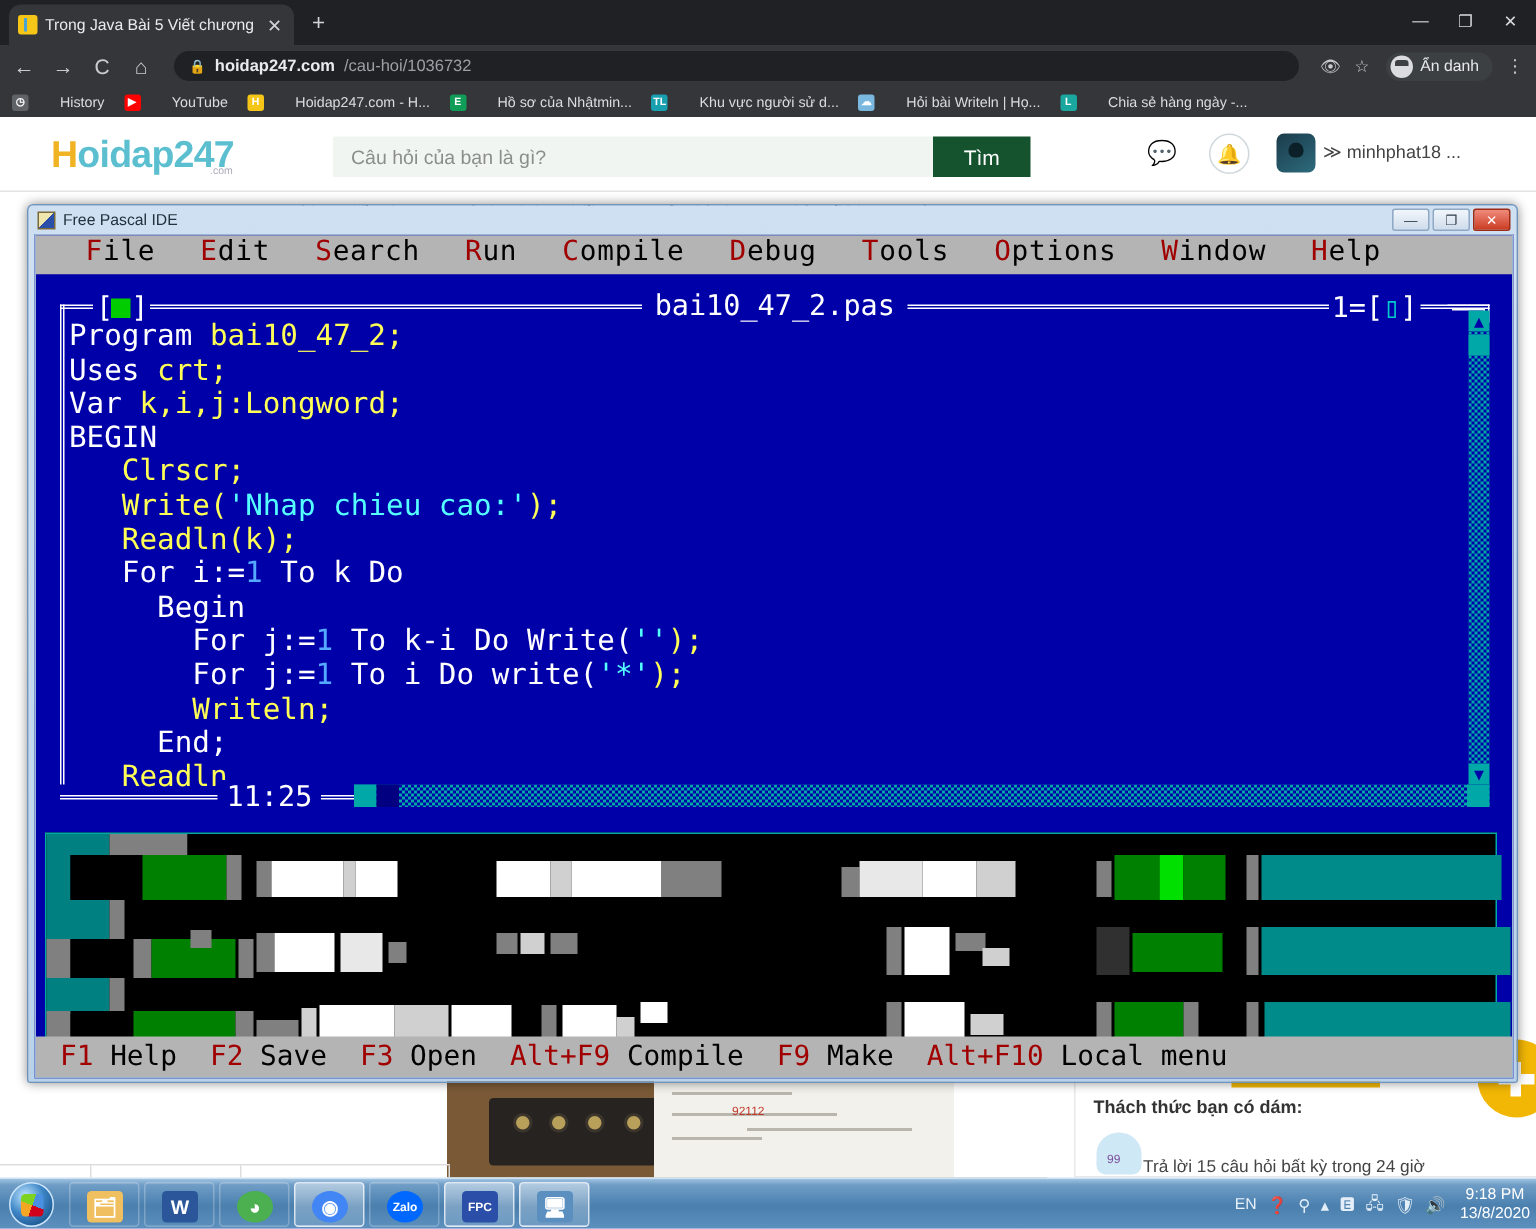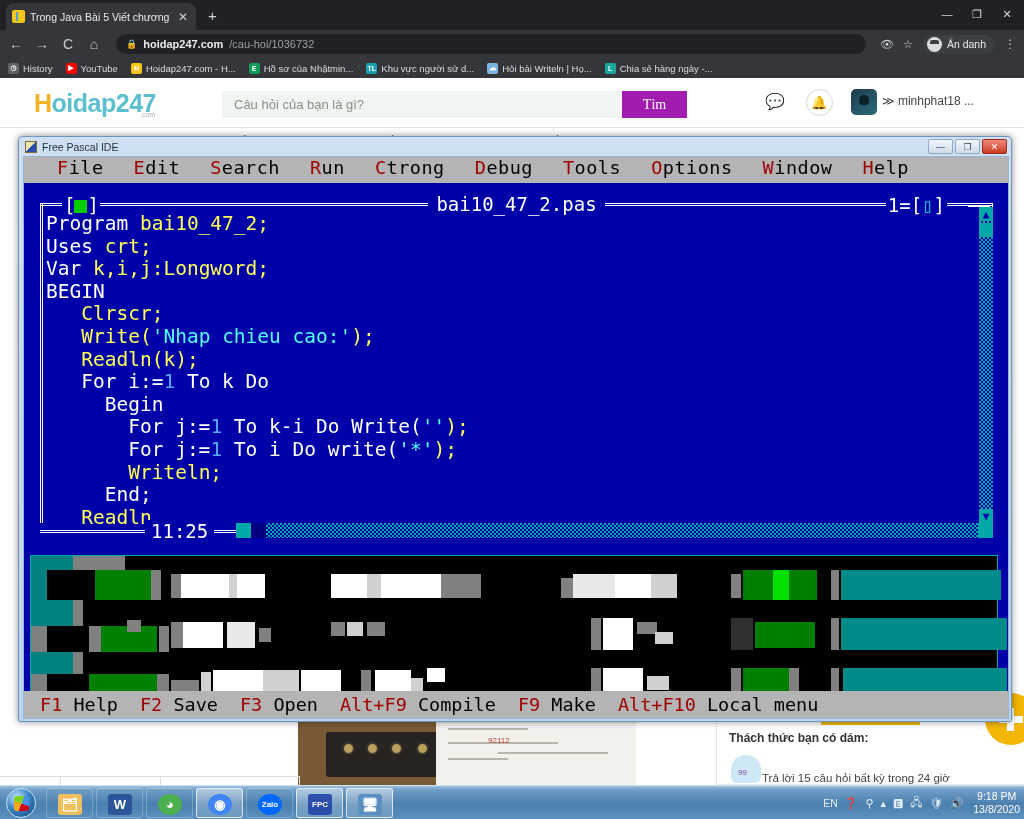--- a/index.html
+++ b/index.html
@@ -71,21 +71,21 @@
     content: ""; position: absolute; left: 3px; top: 3px; width: 9px; height: 4px;
     background: #3c4043; border-radius: 2px 2px 0 0;
   }
   .incog-label { color: #e8eaed; font-size: 10.5px; }
   .kebab { color: #c8cbcf; font-size: 12px; letter-spacing: 0; width: 10px; text-align: center; }
 
   .bookmarks {
     position: absolute; left: 0; top: 58px; width: 1024px; height: 20px;
     background: #35363a; display: flex; align-items: center; gap: 13px; padding-left: 8px;
   }
-  .bm { display: flex; align-items: flex-start; gap: 4px; }
+  .bm { display: flex; align-items: flex-start; gap: 21px; }
   .bm-ico {
     width: 11px; height: 11px; border-radius: 2px;
     display: flex; align-items: center; justify-content: center;
     font-size: 7px; color: #fff; font-weight: bold;
   }
   .bm-label { color: #dadce0; font-size: 9.5px; white-space: nowrap; }
 
   
   .page {
     position: absolute; left: 0; top: 78px; width: 1024px; height: 707px;
@@ -102,22 +102,22 @@
   .logo .h { color: #f0b323; }
   .logo .rest { color: #5bbfd0; }
   .logo-sub { position: absolute; left: 140px; top: 33px; font-size: 7px; color: #aab; }
   .search-box {
     position: absolute; left: 222px; top: 13px; width: 400px; height: 27px;
     background: #f1f5f1; display: flex; align-items: center; padding-left: 12px;
   }
   .search-ph { color: #8b8f8b; font-size: 13px; }
   .search-btn {
     position: absolute; left: 622px; top: 13px; width: 65px; height: 27px;
-    background: #a21caf; color: #fff; font-size: 14px;
-    display: flex; align-items: center; justify-content: center; font-family: Liberation Serif, serif;
+    background: #14532d; color: #fff; font-size: 14px;
+    display: flex; align-items: center; justify-content: center;
   }
   .hdr-ico { position: absolute; top: 14px; color: #3aa6b9; font-size: 16px; }
   .bell-circle {
     position: absolute; left: 806px; top: 11px; width: 27px; height: 27px;
     border: 1px solid #cfd8dc; border-radius: 50%;
     display: flex; align-items: center; justify-content: center;
     color: #37474f; font-size: 13px;
   }
   .avatar {
     position: absolute; left: 851px; top: 11px; width: 26px; height: 26px;
@@ -412,21 +412,21 @@
       </span>
     </div>
 
     <div class="fpc-body">
 
       <div class="ide-menubar" id="menubar">
           <div class="menu-item"><span class="hot">F</span><span>ile</span></div>
           <div class="menu-item"><span class="hot">E</span><span>dit</span></div>
           <div class="menu-item"><span class="hot">S</span><span>earch</span></div>
           <div class="menu-item"><span class="hot">R</span><span>un</span></div>
-          <div class="menu-item"><span class="hot">C</span><span>trong</span></div>
+          <div class="menu-item"><span class="hot">C</span><span>ompile</span></div>
           <div class="menu-item"><span class="hot">D</span><span>ebug</span></div>
           <div class="menu-item"><span class="hot">T</span><span>ools</span></div>
           <div class="menu-item"><span class="hot">O</span><span>ptions</span></div>
           <div class="menu-item"><span class="hot">W</span><span>indow</span></div>
           <div class="menu-item"><span class="hot">H</span><span>elp</span></div>
         </div>
 
       <div class="ide-desktop">
 
         <div class="ed-win">

